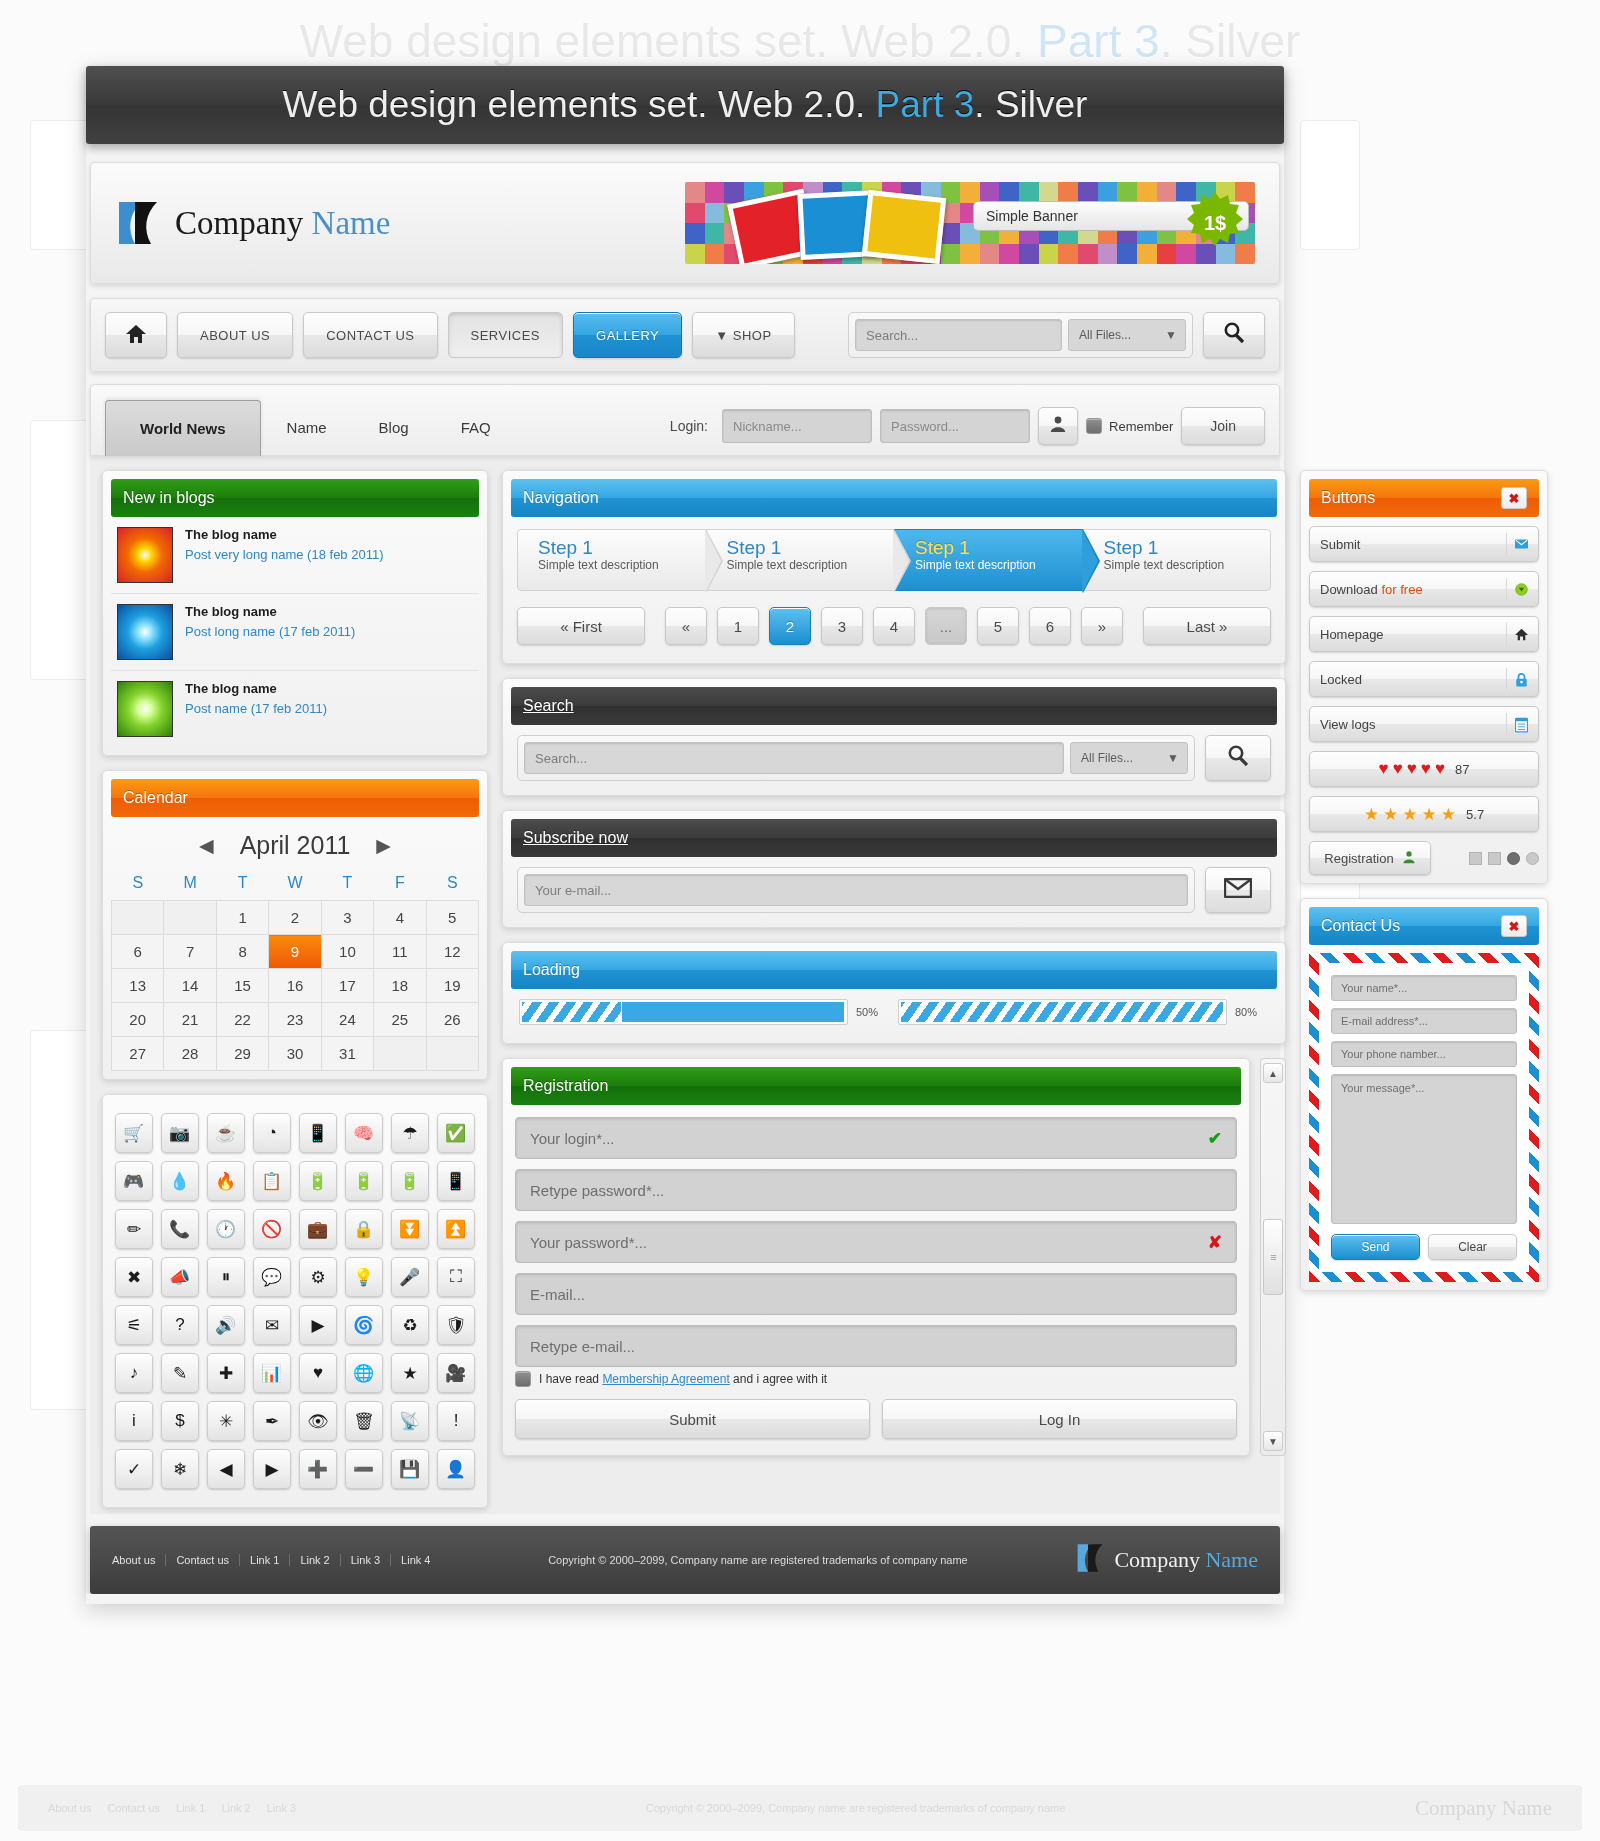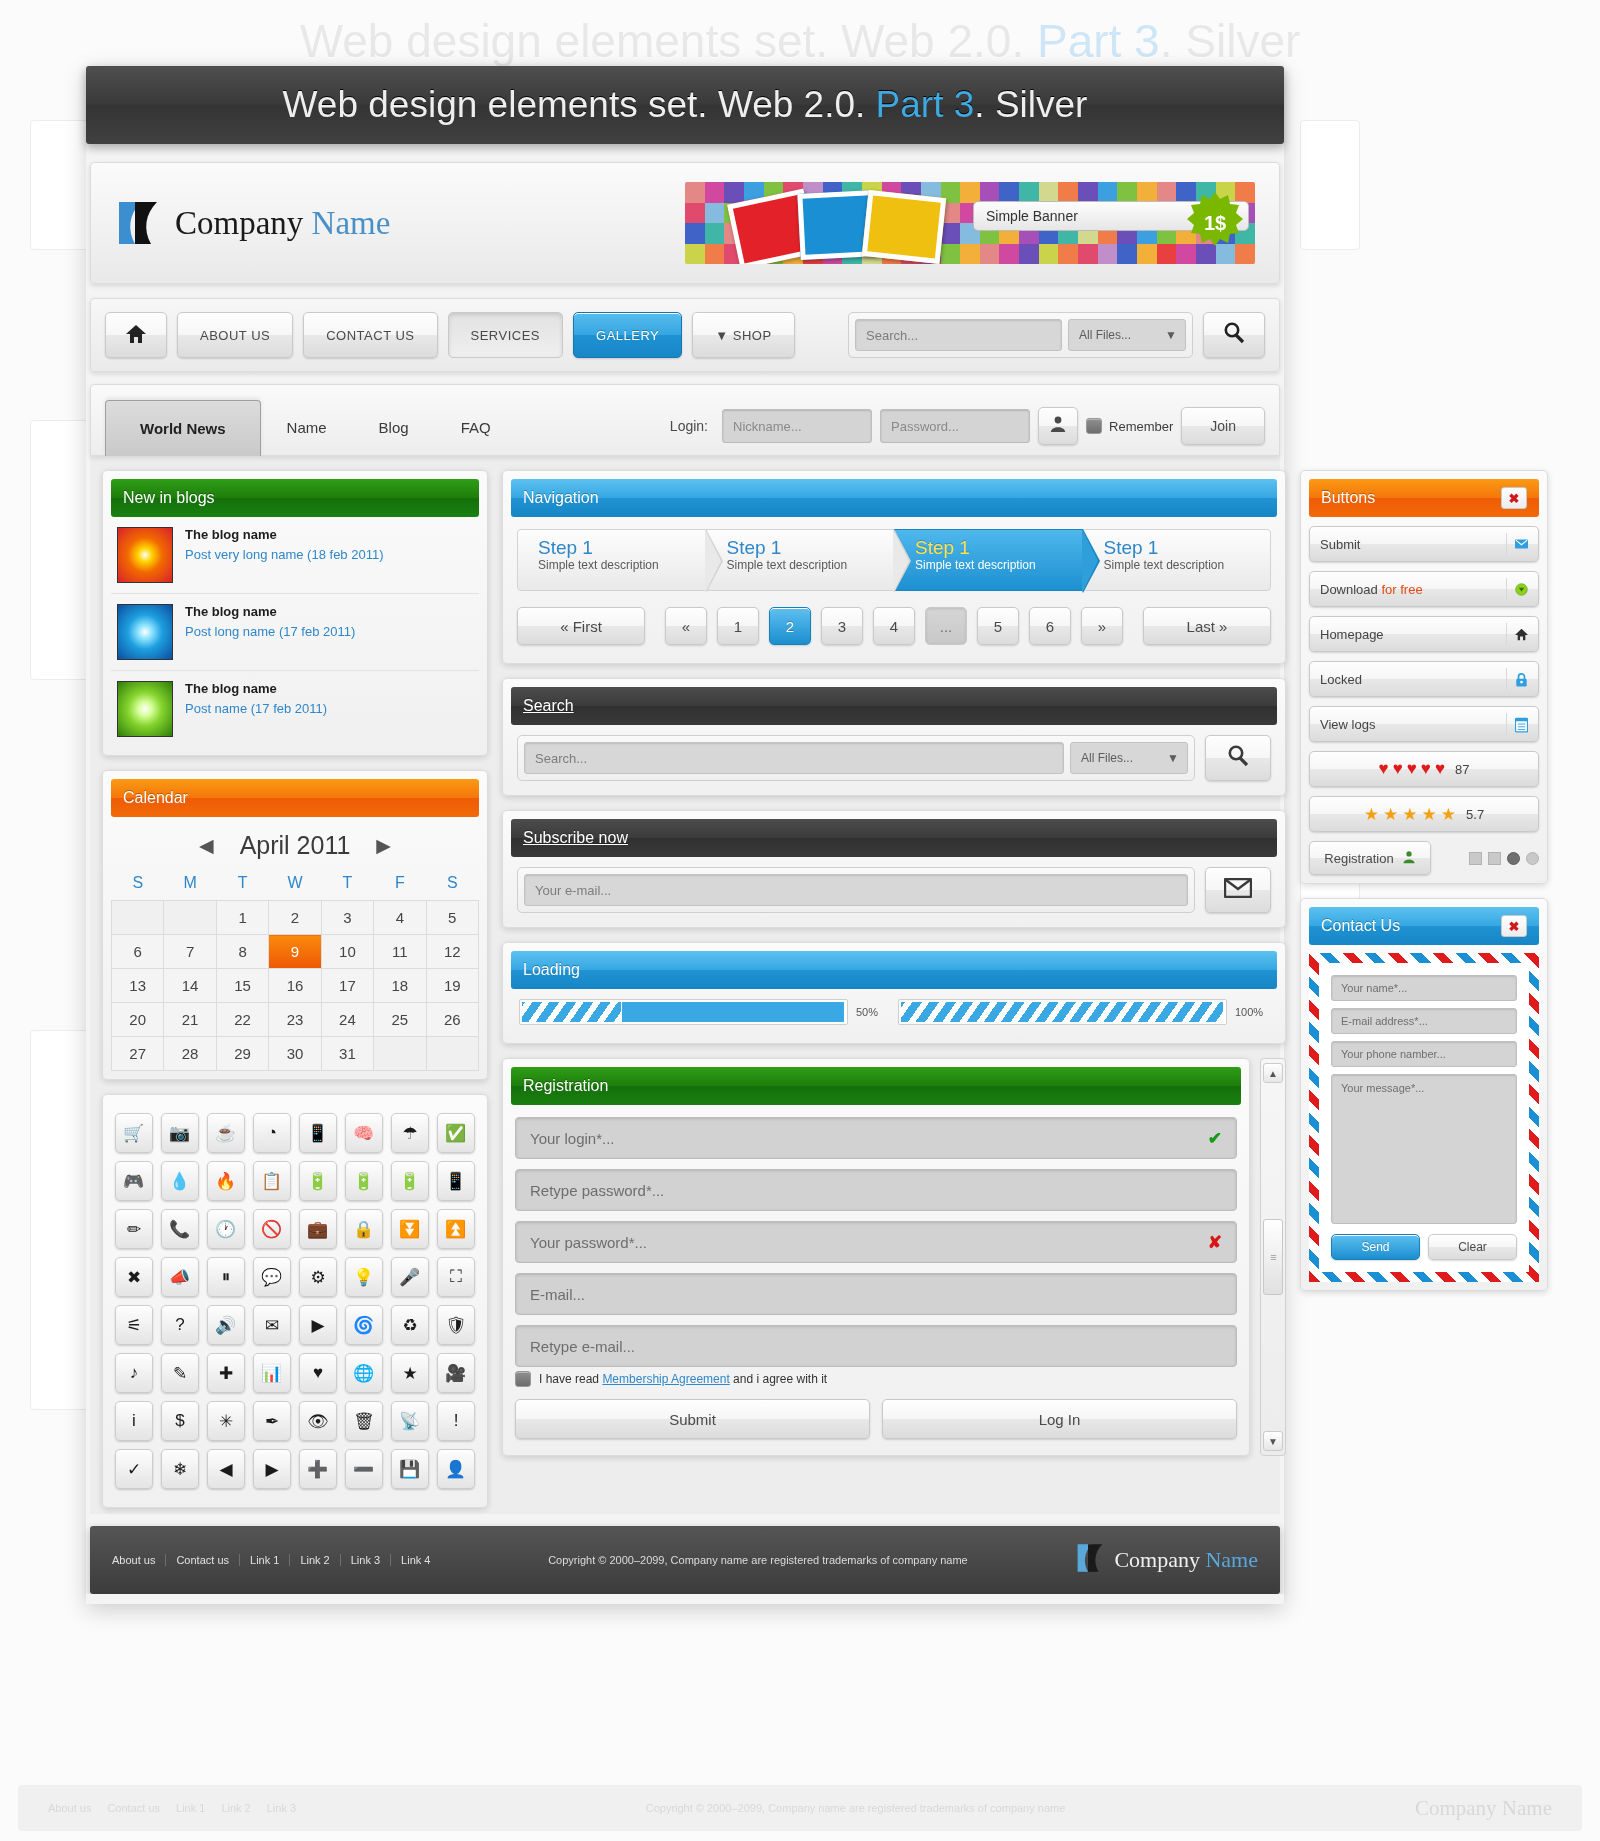--- a/index.html
+++ b/index.html
@@ -919,21 +919,21 @@
         </div>
         <div class="bars">
           <div class="bar" style="flex:1">
             <div class="fill" id="fill1" style="flex: 0 0 31%;"></div>
             <div class="fill solid" id="fill1b" style="flex: 1 1 auto; max-width: 69%;"></div>
           </div>
           <span class="pct">50%</span>
           <div class="bar" style="flex:1">
             <div class="fill" id="fill2" style="flex: 0 0 100%;"></div>
           </div>
-          <span class="pct">100%</span>
+          <span class="pct">80%</span>
         </div>
       </div>
 
       <div style="display:flex;gap:10px;margin-top:14px;align-items:stretch;">
         <div class="panel" style="flex:1">
           <div class="phead green">
             <span>Registration</span>
           </div>
           <div style="padding:2px 4px 8px 4px">
             <div class="finp">

